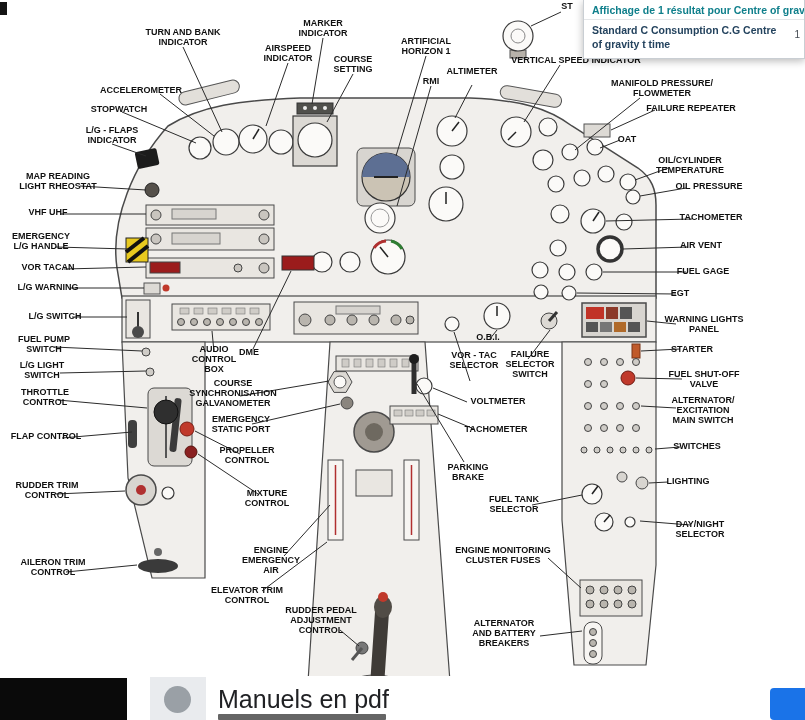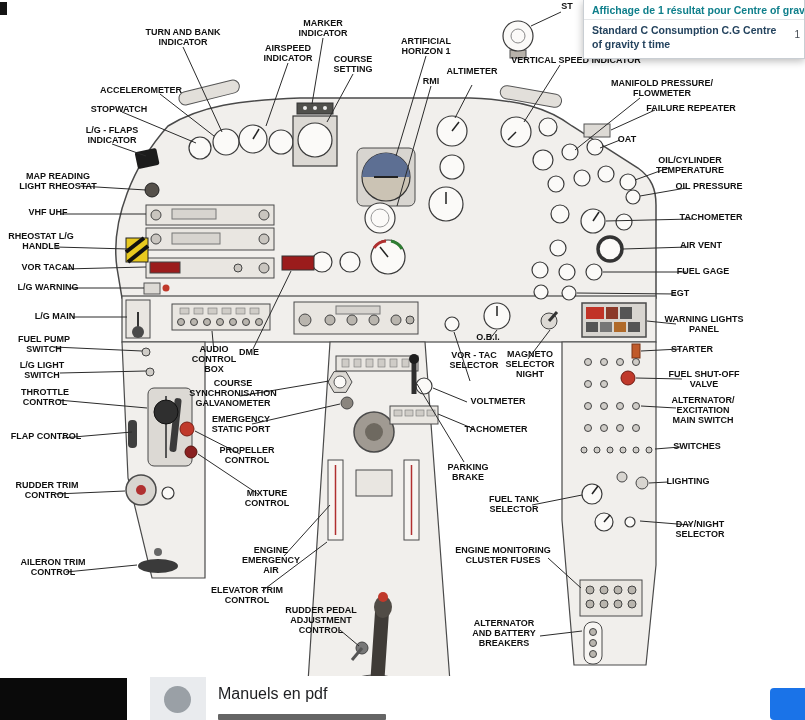--- a/index.html
+++ b/index.html
@@ -18,21 +18,21 @@
                 white-space:nowrap;overflow:hidden;border-bottom:1px solid #e4e6e8;}
   .popup-result{display:flex;padding:4px 4px 7px 8px;cursor:pointer;}
   .popup-result-text{font-size:10.5px;font-weight:bold;color:#24435e;line-height:1.3;width:186px;}
   .popup-result-page{margin-left:auto;font-size:10px;color:#444a52;padding-top:5px;}
 
   
   .footer{position:absolute;left:0;top:676px;width:805px;height:44px;background:#ffffff;z-index:5;}
   .footer-black{position:absolute;left:0;top:2px;width:127px;height:42px;background:#0a0a0a;}
   .footer-tile{position:absolute;left:150px;top:1px;width:56px;height:43px;background:#e9ebee;}
   .footer-avatar{position:absolute;left:164px;top:10px;width:27px;height:27px;border-radius:50%;background:#9aa0a6;}
-  .footer-title{position:absolute;left:218px;top:9px;font-size:16px;color:#202124;cursor:pointer;}
+  .footer-title{position:absolute;left:218px;top:9px;font-size:25px;color:#202124;cursor:pointer;}
   .footer-subline{position:absolute;left:218px;top:38px;width:168px;height:6px;background:#4a4a4a;
                   border-radius:1px;opacity:.85;overflow:hidden;}
   .footer-button{position:absolute;left:770px;top:12px;width:35px;height:32px;background:#1a73e8;
                  border-radius:4px 0 0 4px;cursor:pointer;}
 </style>
 </head>
 <body>
 
 <div class="screen">
 
@@ -355,33 +355,33 @@
   <div class="callout" style="left:95px;top:85px;width:92px">ACCELEROMETER</div>
   <div class="callout" style="left:87px;top:104px;width:64px">STOPWATCH</div>
   <div class="callout" style="left:640px;top:103px;width:102px">FAILURE REPEATER</div>
   <div class="callout" style="left:80px;top:125px;width:64px">L/G - FLAPS INDICATOR</div>
   <div class="callout" style="left:612px;top:134px;width:30px">OAT</div>
   <div class="callout" style="left:650px;top:155px;width:80px">OIL/CYLINDER TEMPERATURE</div>
   <div class="callout" style="left:14px;top:171px;width:88px">MAP READING LIGHT RHEOSTAT</div>
   <div class="callout" style="left:670px;top:181px;width:78px">OIL PRESSURE</div>
   <div class="callout" style="left:22px;top:207px;width:52px">VHF UHF</div>
   <div class="callout" style="left:674px;top:212px;width:74px">TACHOMETER</div>
-  <div class="callout" style="left:8px;top:231px;width:66px">RHEOSTAT L/G HANDLE</div>
+  <div class="callout" style="left:8px;top:231px;width:66px">EMERGENCY L/G HANDLE</div>
   <div class="callout" style="left:674px;top:240px;width:54px">AIR VENT</div>
   <div class="callout" style="left:17px;top:262px;width:62px">VOR TACAN</div>
   <div class="callout" style="left:672px;top:266px;width:62px">FUEL GAGE</div>
   <div class="callout" style="left:12px;top:282px;width:72px">L/G WARNING</div>
   <div class="callout" style="left:666px;top:288px;width:28px">EGT</div>
-  <div class="callout" style="left:25px;top:311px;width:60px">L/G MAIN</div>
+  <div class="callout" style="left:25px;top:311px;width:60px">L/G SWITCH</div>
   <div class="callout" style="left:658px;top:314px;width:92px">WARNING LIGHTS PANEL</div>
   <div class="callout" style="left:13px;top:334px;width:62px">FUEL PUMP SWITCH</div>
   <div class="callout" style="left:189px;top:344px;width:50px">AUDIO CONTROL BOX</div>
   <div class="callout" style="left:235px;top:347px;width:28px">DME</div>
   <div class="callout" style="left:469px;top:332px;width:38px">O.B.I.</div>
-  <div class="callout" style="left:502px;top:349px;width:56px">MAGNETO SELECTOR NIGHT</div>
+  <div class="callout" style="left:502px;top:349px;width:56px">FAILURE SELECTOR SWITCH</div>
   <div class="callout" style="left:666px;top:344px;width:52px">STARTER</div>
   <div class="callout" style="left:4px;top:360px;width:76px">L/G LIGHT SWITCH</div>
   <div class="callout" style="left:444px;top:350px;width:60px">VOR - TAC SELECTOR</div>
   <div class="callout" style="left:663px;top:369px;width:82px">FUEL SHUT-OFF VALVE</div>
   <div class="callout" style="left:15px;top:387px;width:60px">THROTTLE CONTROL</div>
   <div class="callout" style="left:182px;top:378px;width:102px">COURSE SYNCHRONISATION GALVANOMETER</div>
   <div class="callout" style="left:467px;top:396px;width:62px">VOLTMETER</div>
   <div class="callout" style="left:666px;top:395px;width:74px">ALTERNATOR/ EXCITATION MAIN SWITCH</div>
   <div class="callout" style="left:7px;top:431px;width:78px">FLAP CONTROL</div>
   <div class="callout" style="left:208px;top:414px;width:66px">EMERGENCY STATIC PORT</div>

